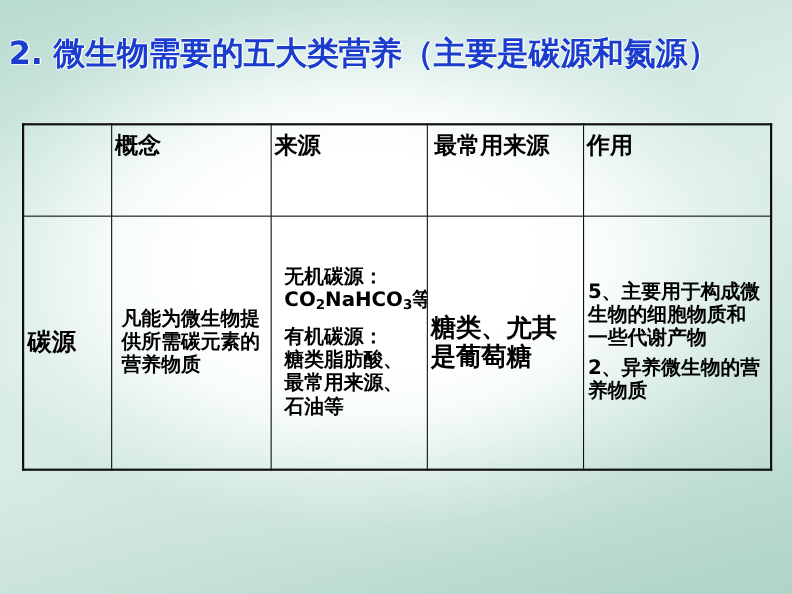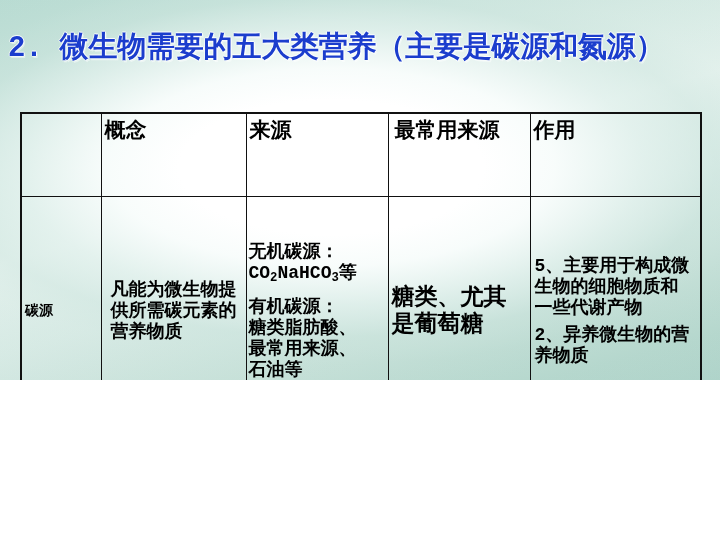--- a/index.html
+++ b/index.html
@@ -10,42 +10,41 @@
   body {
     width: 720px;
     height: 540px;
     overflow: hidden;
     font-family: "DejaVu Sans", "Liberation Sans", sans-serif;
   }
 
   #slide {
     position: relative;
     width: 720px;
-    height: 380px;
+    height: 540px;
     box-sizing: border-box;
     background-color: #ffffff;
     background-image:
       radial-gradient(ellipse 62% 52% at 46% 44%,
           rgba(255,255,255,1.0) 0%,
           rgba(255,255,255,1.0) 34%,
           rgba(249,253,252,0.95) 50%,
           rgba(226,241,237,0.75) 70%,
           rgba(201,227,220,0.45) 86%,
           rgba(183,216,207,0.15) 100%),
       linear-gradient(165deg,
           #b9dcd3 0%,
           #c7e3db 14%,
           #d9ece6 30%,
           #eaf5f1 46%,
           #dcede8 62%,
           #c9e2da 78%,
           #b5d7cd 92%,
           #aed3c9 100%);
     overflow: hidden;
-    font-family: Liberation Mono, monospace;
   }
 
   
   #title {
     position: absolute;
     left: 8px;
     top: 34px;
     width: 710px;
     font-size: 29px;
     font-weight: bold;
@@ -102,31 +101,31 @@
 
   
   col.c0 { width: 80px; }
   col.c1 { width: 145px; }
   col.c2 { width: 142px; }
   col.c3 { width: 142px; }
   col.c4 { width: 171px; }
 
   
   .rowlabel {
-    font-size: 14px;
+    font-size: 22px;
     margin-left: 34px;
   }
   .cell-concept {
     font-size: 18px;
     padding: 0 9px !important;
     margin-top: 48px;
   }
   .cell-source {
     font-size: 18px;
-    padding: 0 2px !important;
+    padding: 0 12px !important;
   }
   .cell-common {
     font-size: 23px;
   }
   .cell-use {
     font-size: 18px;
     padding: 0 4px !important;
   }
 
   .src-block { margin: 0; }

